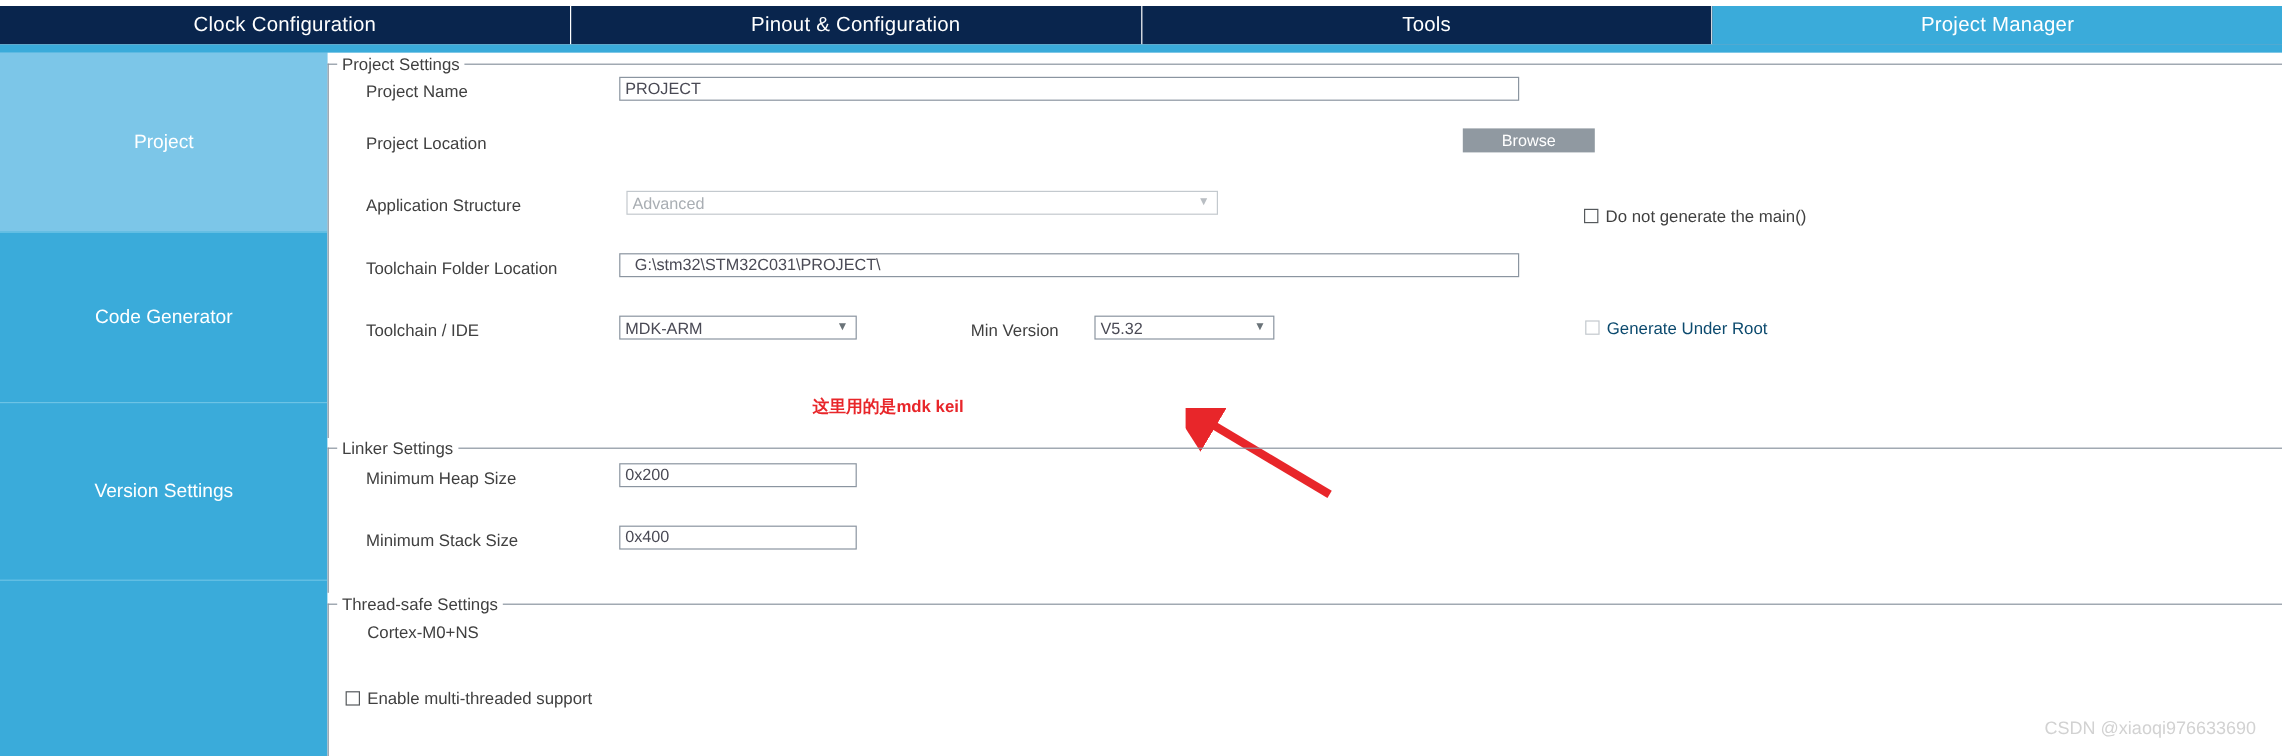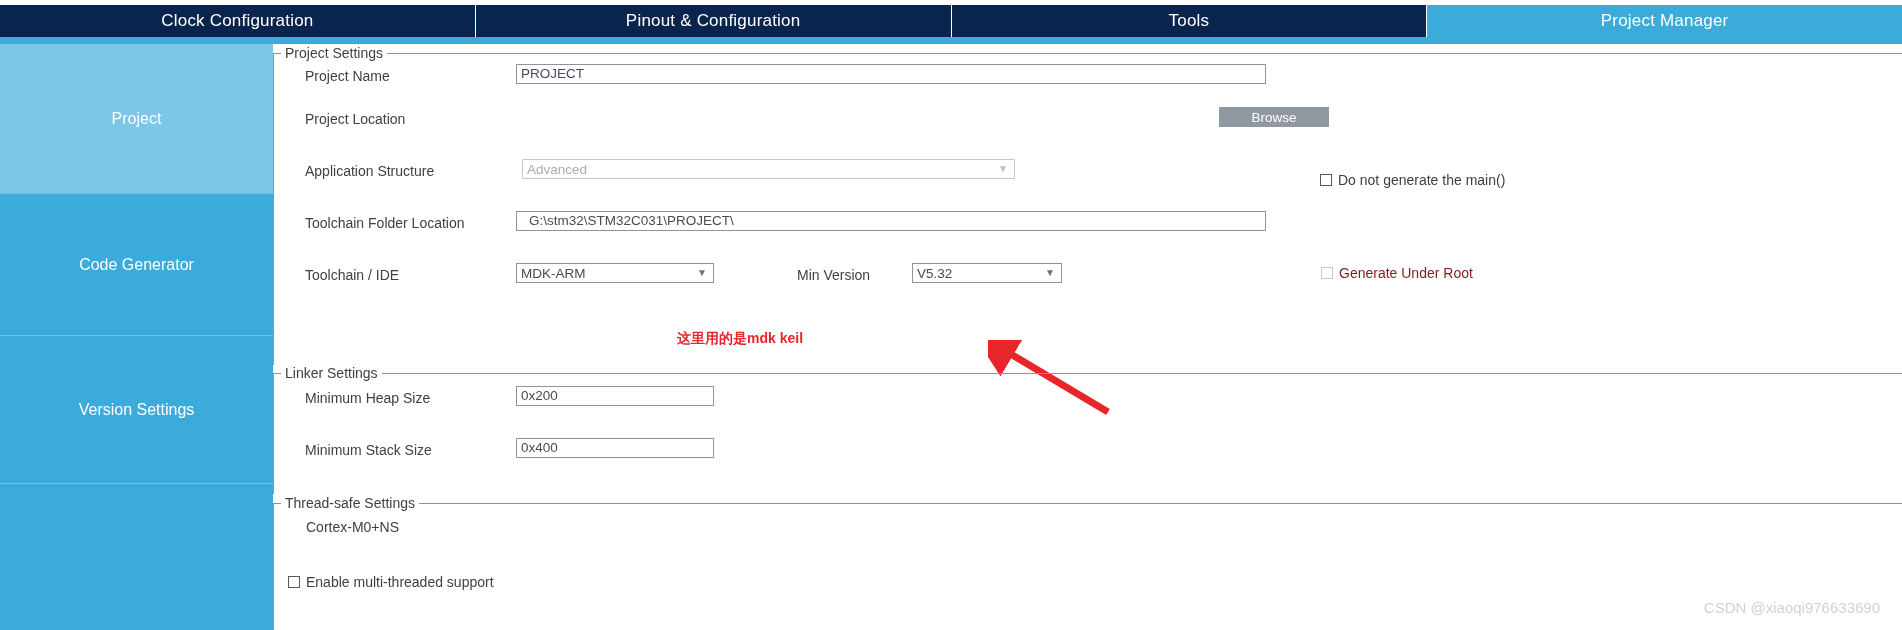--- a/index.html
+++ b/index.html
@@ -174,21 +174,21 @@
     user-select: none;
   }
   .chk .box {
     width: 12px; height: 12px;
     box-sizing: border-box;
     border: 1px solid #55595c;
     background: #ffffff;
     margin-right: 6px;
     flex: 0 0 auto;
   }
-  .chk.disabled { color: #7f1d1d; }
+  .chk.disabled { color: #0c4a6e; }
   .chk.disabled .box { border-color: #c3c9ce; }
 
   .plain {
     position: absolute;
     font-size: 14px;
     color: #404040;
     white-space: nowrap;
   }
 
   
@@ -272,21 +272,21 @@
   </div>
 
   <div class="lbl" style="left:32px; top:170px;">Toolchain Folder Location</div>
   <div class="txtbox" style="left:243px; top:167px; width:750px;padding-left:12px;">G:\stm32\STM32C031\PROJECT\</div>
 
   <div class="lbl" style="left:32px; top:222px;">Toolchain / IDE</div>
   <div class="combo" style="left:243px; top:219px; width:198px;align-items:center;">
     <span class="cval">MDK-ARM</span>
     <span class="carrow">▼</span>
   </div>
-  <div class="lbl" style="left:524px; top:222px;">Min Version</div>
+  <div class="lbl" style="left:536px; top:222px;">Min Version</div>
   <div class="combo" style="left:639px; top:219px; width:150px;">
     <span class="cval">V5.32</span>
     <span class="carrow">▼</span>
   </div>
   <div class="chk disabled" style="left:1048px; top:221px;">
     <span class="box"></span>
     <span>Generate Under Root</span>
   </div>
 
   <svg id="annot-arrow" viewBox="0 0 200 80">

